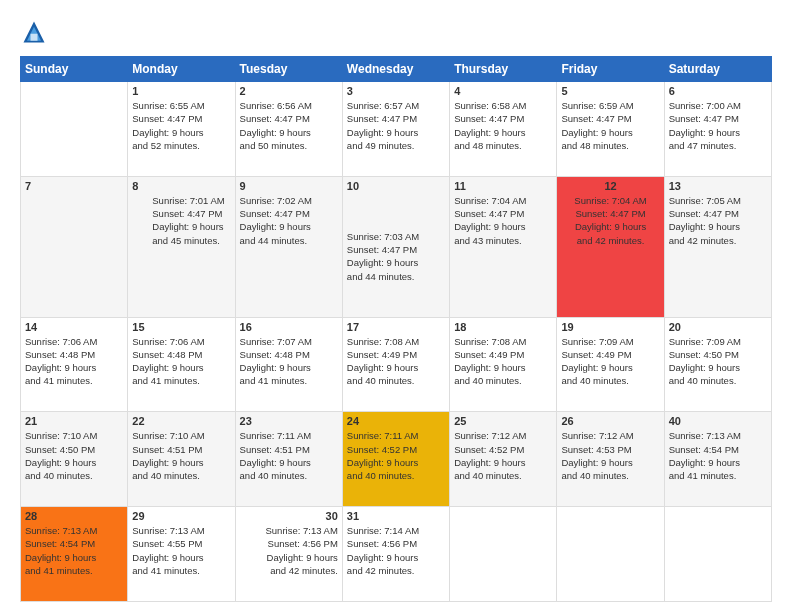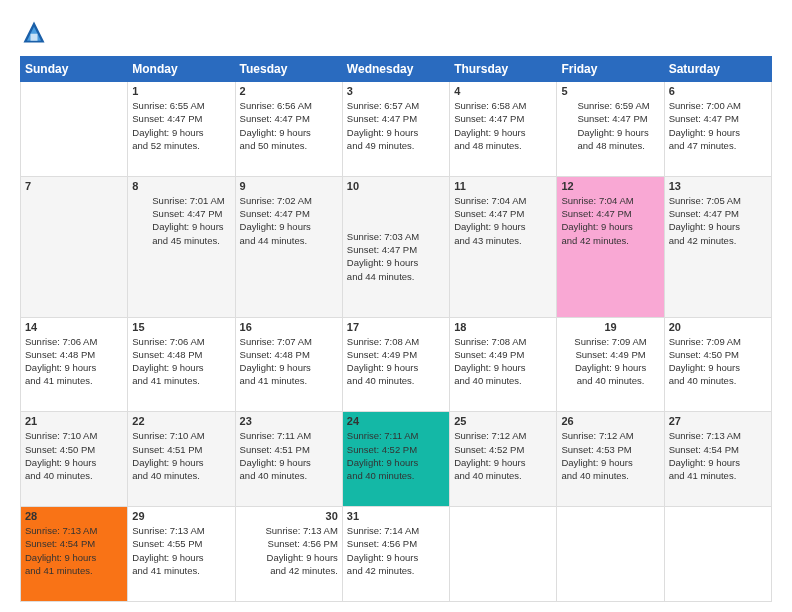--- a/index.html
+++ b/index.html
@@ -159,21 +159,21 @@
           </td>
           <td style="background-color: rgb(255, 255, 255);">
             <span class="day-num">4</span>
             <div class="day-info" style="white-space: pre-line;">Sunrise: 6:58 AM
 Sunset: 4:47 PM
 Daylight: 9 hours
 and 48 minutes.</div>
           </td>
           <td style="background-color: rgb(255, 255, 255);">
             <span class="day-num">5</span>
-            <div class="day-info" style="white-space: pre-line; margin-left: 16px;">Sunrise: 6:59 AM
+            <div class="day-info" style="white-space: pre-line;">Sunrise: 6:59 AM
 Sunset: 4:47 PM
 Daylight: 9 hours
 and 48 minutes.</div>
           </td>
           <td style="background-color: rgb(255, 255, 255);">
             <span class="day-num">6</span>
             <div class="day-info" style="white-space: pre-line;">Sunrise: 7:00 AM
 Sunset: 4:47 PM
 Daylight: 9 hours
 and 47 minutes.</div>
@@ -204,21 +204,21 @@
 Daylight: 9 hours
 and 44 minutes.</div>
           </td>
           <td style="background-color: rgb(245, 245, 245);">
             <span class="day-num">11</span>
             <div class="day-info" style="white-space: pre-line;">Sunrise: 7:04 AM
 Sunset: 4:47 PM
 Daylight: 9 hours
 and 43 minutes.</div>
           </td>
-          <td style="background-color: #f9a8d4;">
+          <td style="background-color: #ef4444; text-align: center;">
             <span class="day-num">12</span>
             <div class="day-info" style="white-space: pre-line;">Sunrise: 7:04 AM
 Sunset: 4:47 PM
 Daylight: 9 hours
 and 42 minutes.</div>
           </td>
           <td style="background-color: rgb(245, 245, 245);">
             <span class="day-num">13</span>
             <div class="day-info" style="white-space: pre-line;">Sunrise: 7:05 AM
 Sunset: 4:47 PM
@@ -255,21 +255,21 @@
 Daylight: 9 hours
 and 40 minutes.</div>
           </td>
           <td style="background-color: rgb(255, 255, 255);">
             <span class="day-num">18</span>
             <div class="day-info" style="white-space: pre-line;">Sunrise: 7:08 AM
 Sunset: 4:49 PM
 Daylight: 9 hours
 and 40 minutes.</div>
           </td>
-          <td style="background-color: rgb(255, 255, 255); text-align: center;">
+          <td style="background-color: rgb(255, 255, 255);">
             <span class="day-num">19</span>
             <div class="day-info" style="white-space: pre-line;">Sunrise: 7:09 AM
 Sunset: 4:49 PM
 Daylight: 9 hours
 and 40 minutes.</div>
           </td>
           <td style="background-color: rgb(255, 255, 255);">
             <span class="day-num">20</span>
             <div class="day-info" style="white-space: pre-line;">Sunrise: 7:09 AM
 Sunset: 4:50 PM
@@ -292,21 +292,21 @@
 Daylight: 9 hours
 and 40 minutes.</div>
           </td>
           <td style="background-color: rgb(245, 245, 245);">
             <span class="day-num">23</span>
             <div class="day-info" style="white-space: pre-line;">Sunrise: 7:11 AM
 Sunset: 4:51 PM
 Daylight: 9 hours
 and 40 minutes.</div>
           </td>
-          <td style="background-color: #14b8a6;">
+          <td style="background-color: #eab308;">
             <span class="day-num">24</span>
             <div class="day-info" style="white-space: pre-line;">Sunrise: 7:11 AM
 Sunset: 4:52 PM
 Daylight: 9 hours
 and 40 minutes.</div>
           </td>
           <td style="background-color: rgb(245, 245, 245);">
             <span class="day-num">25</span>
             <div class="day-info" style="white-space: pre-line;">Sunrise: 7:12 AM
 Sunset: 4:52 PM
@@ -314,21 +314,21 @@
 and 40 minutes.</div>
           </td>
           <td style="background-color: rgb(245, 245, 245);">
             <span class="day-num">26</span>
             <div class="day-info" style="white-space: pre-line;">Sunrise: 7:12 AM
 Sunset: 4:53 PM
 Daylight: 9 hours
 and 40 minutes.</div>
           </td>
           <td style="background-color: rgb(245, 245, 245);">
-            <span class="day-num">27</span>
+            <span class="day-num">40</span>
             <div class="day-info" style="white-space: pre-line;">Sunrise: 7:13 AM
 Sunset: 4:54 PM
 Daylight: 9 hours
 and 41 minutes.</div>
           </td>
         </tr>
         <tr>
           <td style="background-color: #f97316; margin-top: 48px;">
             <span class="day-num">28</span>
             <div class="day-info" style="white-space: pre-line;">Sunrise: 7:13 AM

